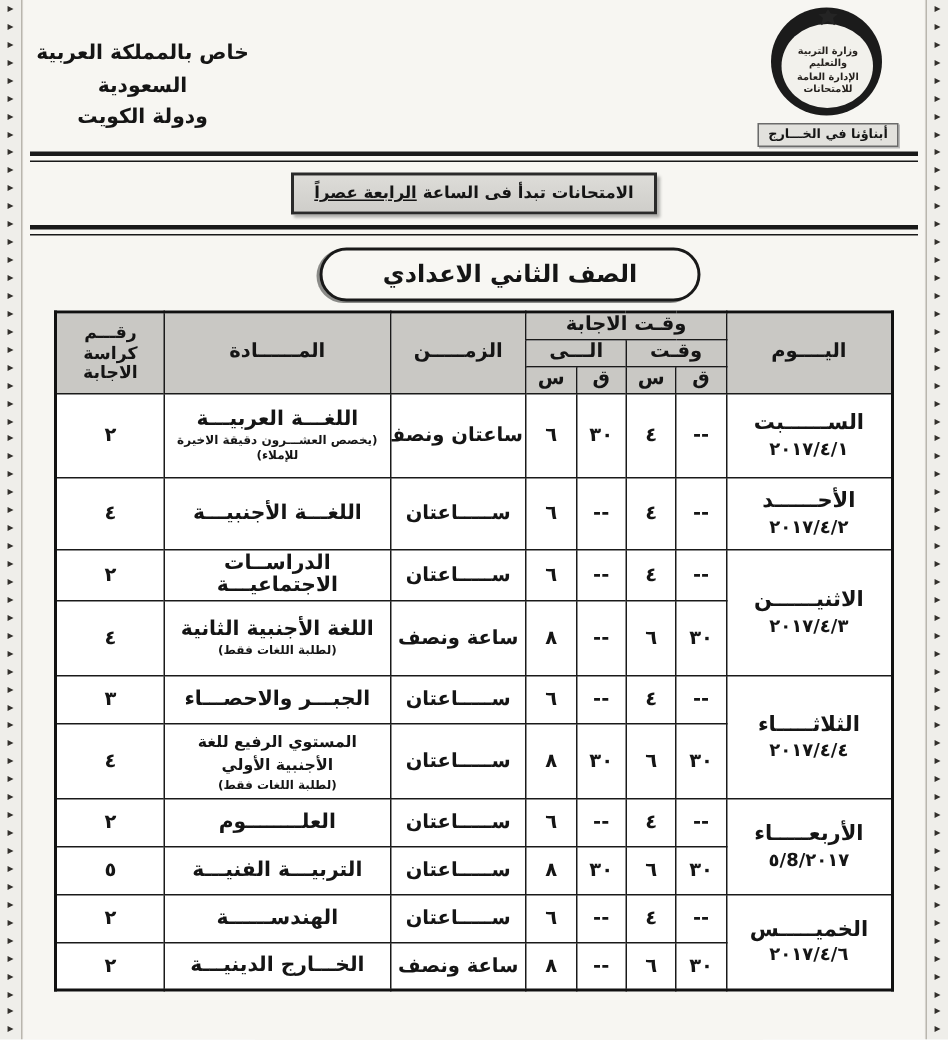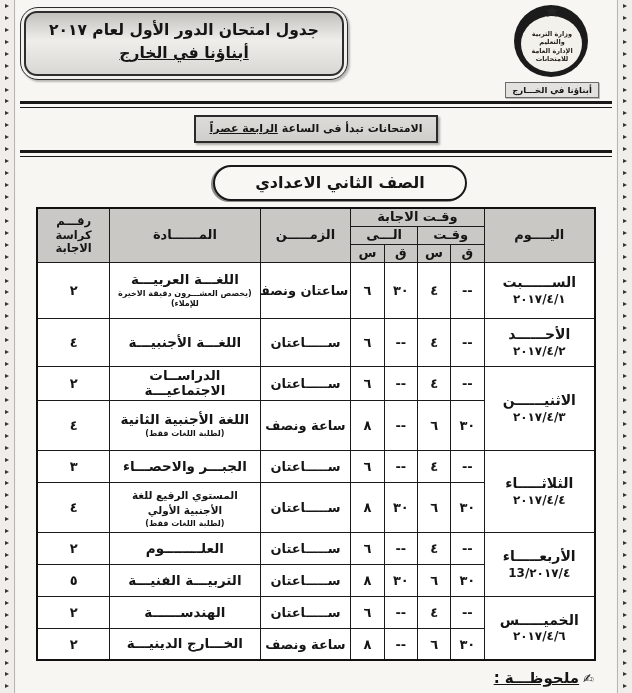--- a/index.html
+++ b/index.html
@@ -209,27 +209,25 @@
         <span class="eagle"></span>
         <div class="moon"></div>
         <div class="crest-lines">
           <div>وزارة التربية والتعليم</div>
           <div>الإدارة العامة للامتحانات</div>
         </div>
       </div>
       <div class="logo-caption">أبناؤنا في الخـــارج</div>
     </div>
 
-    <div class="title-wrap">
-      <div class="title-box">
-        <div class="title-line1">جدول امتحان الدور الأول لعام ٢٠١٧</div>
-        <div class="title-line2">أبناؤنا في الخارج</div>
-      </div>
+
+    <div class="side-note">
+      <div>خاص بالمملكة العربية السعودية</div>
+      <div>ودولة الكويت</div>
     </div>
-
   </div>
 
   <div class="hr-double"></div>
 
   <div class="banner-wrap">
     <div class="banner">
       <span>الامتحانات تبدأ فى الساعة</span><span class="hl">الرابعة عصراً</span>
     </div>
   </div>
 
@@ -340,21 +338,21 @@
           <td class="num">٦</td>
           <td class="num">٣٠</td>
           <td class="num">٨</td>
           <td class="dur">ســـــاعتان</td>
           <td class="subj"><span class="small-subject">المستوي الرفيع للغة الأجنبية الأولي</span><div class="subj-note">(لطلبة اللغات فقط)</div></td>
           <td class="booklet">٤</td>
         </tr>
         <tr>
           <td class="day-cell" rowspan="2">
             <div class="day-name">الأربعـــــاء</div>
-            <div class="day-date">٢٠١٧/٤/13</div>
+            <div class="day-date">٢٠١٧/8/٥</div>
           </td>
           <td class="num">--</td>
           <td class="num">٤</td>
           <td class="num">--</td>
           <td class="num">٦</td>
           <td class="dur">ســـــاعتان</td>
           <td class="subj"><span>العلــــــــوم</span></td>
           <td class="booklet">٢</td>
         </tr>
         <tr>
@@ -384,20 +382,14 @@
           <td class="num">٦</td>
           <td class="num">--</td>
           <td class="num">٨</td>
           <td class="dur">ساعة ونصف</td>
           <td class="subj"><span>الخـــارج الدينيـــة</span></td>
           <td class="booklet">٢</td>
         </tr>
       </tbody>
   </table>
 
-  <div class="notes">
-    <div class="notes-title">
-      <span class="pen-icon">✍</span><span class="label">ملحوظـــة :</span>
-    </div>
-
-  </div>
 
 </div>
 
 </body></html>

